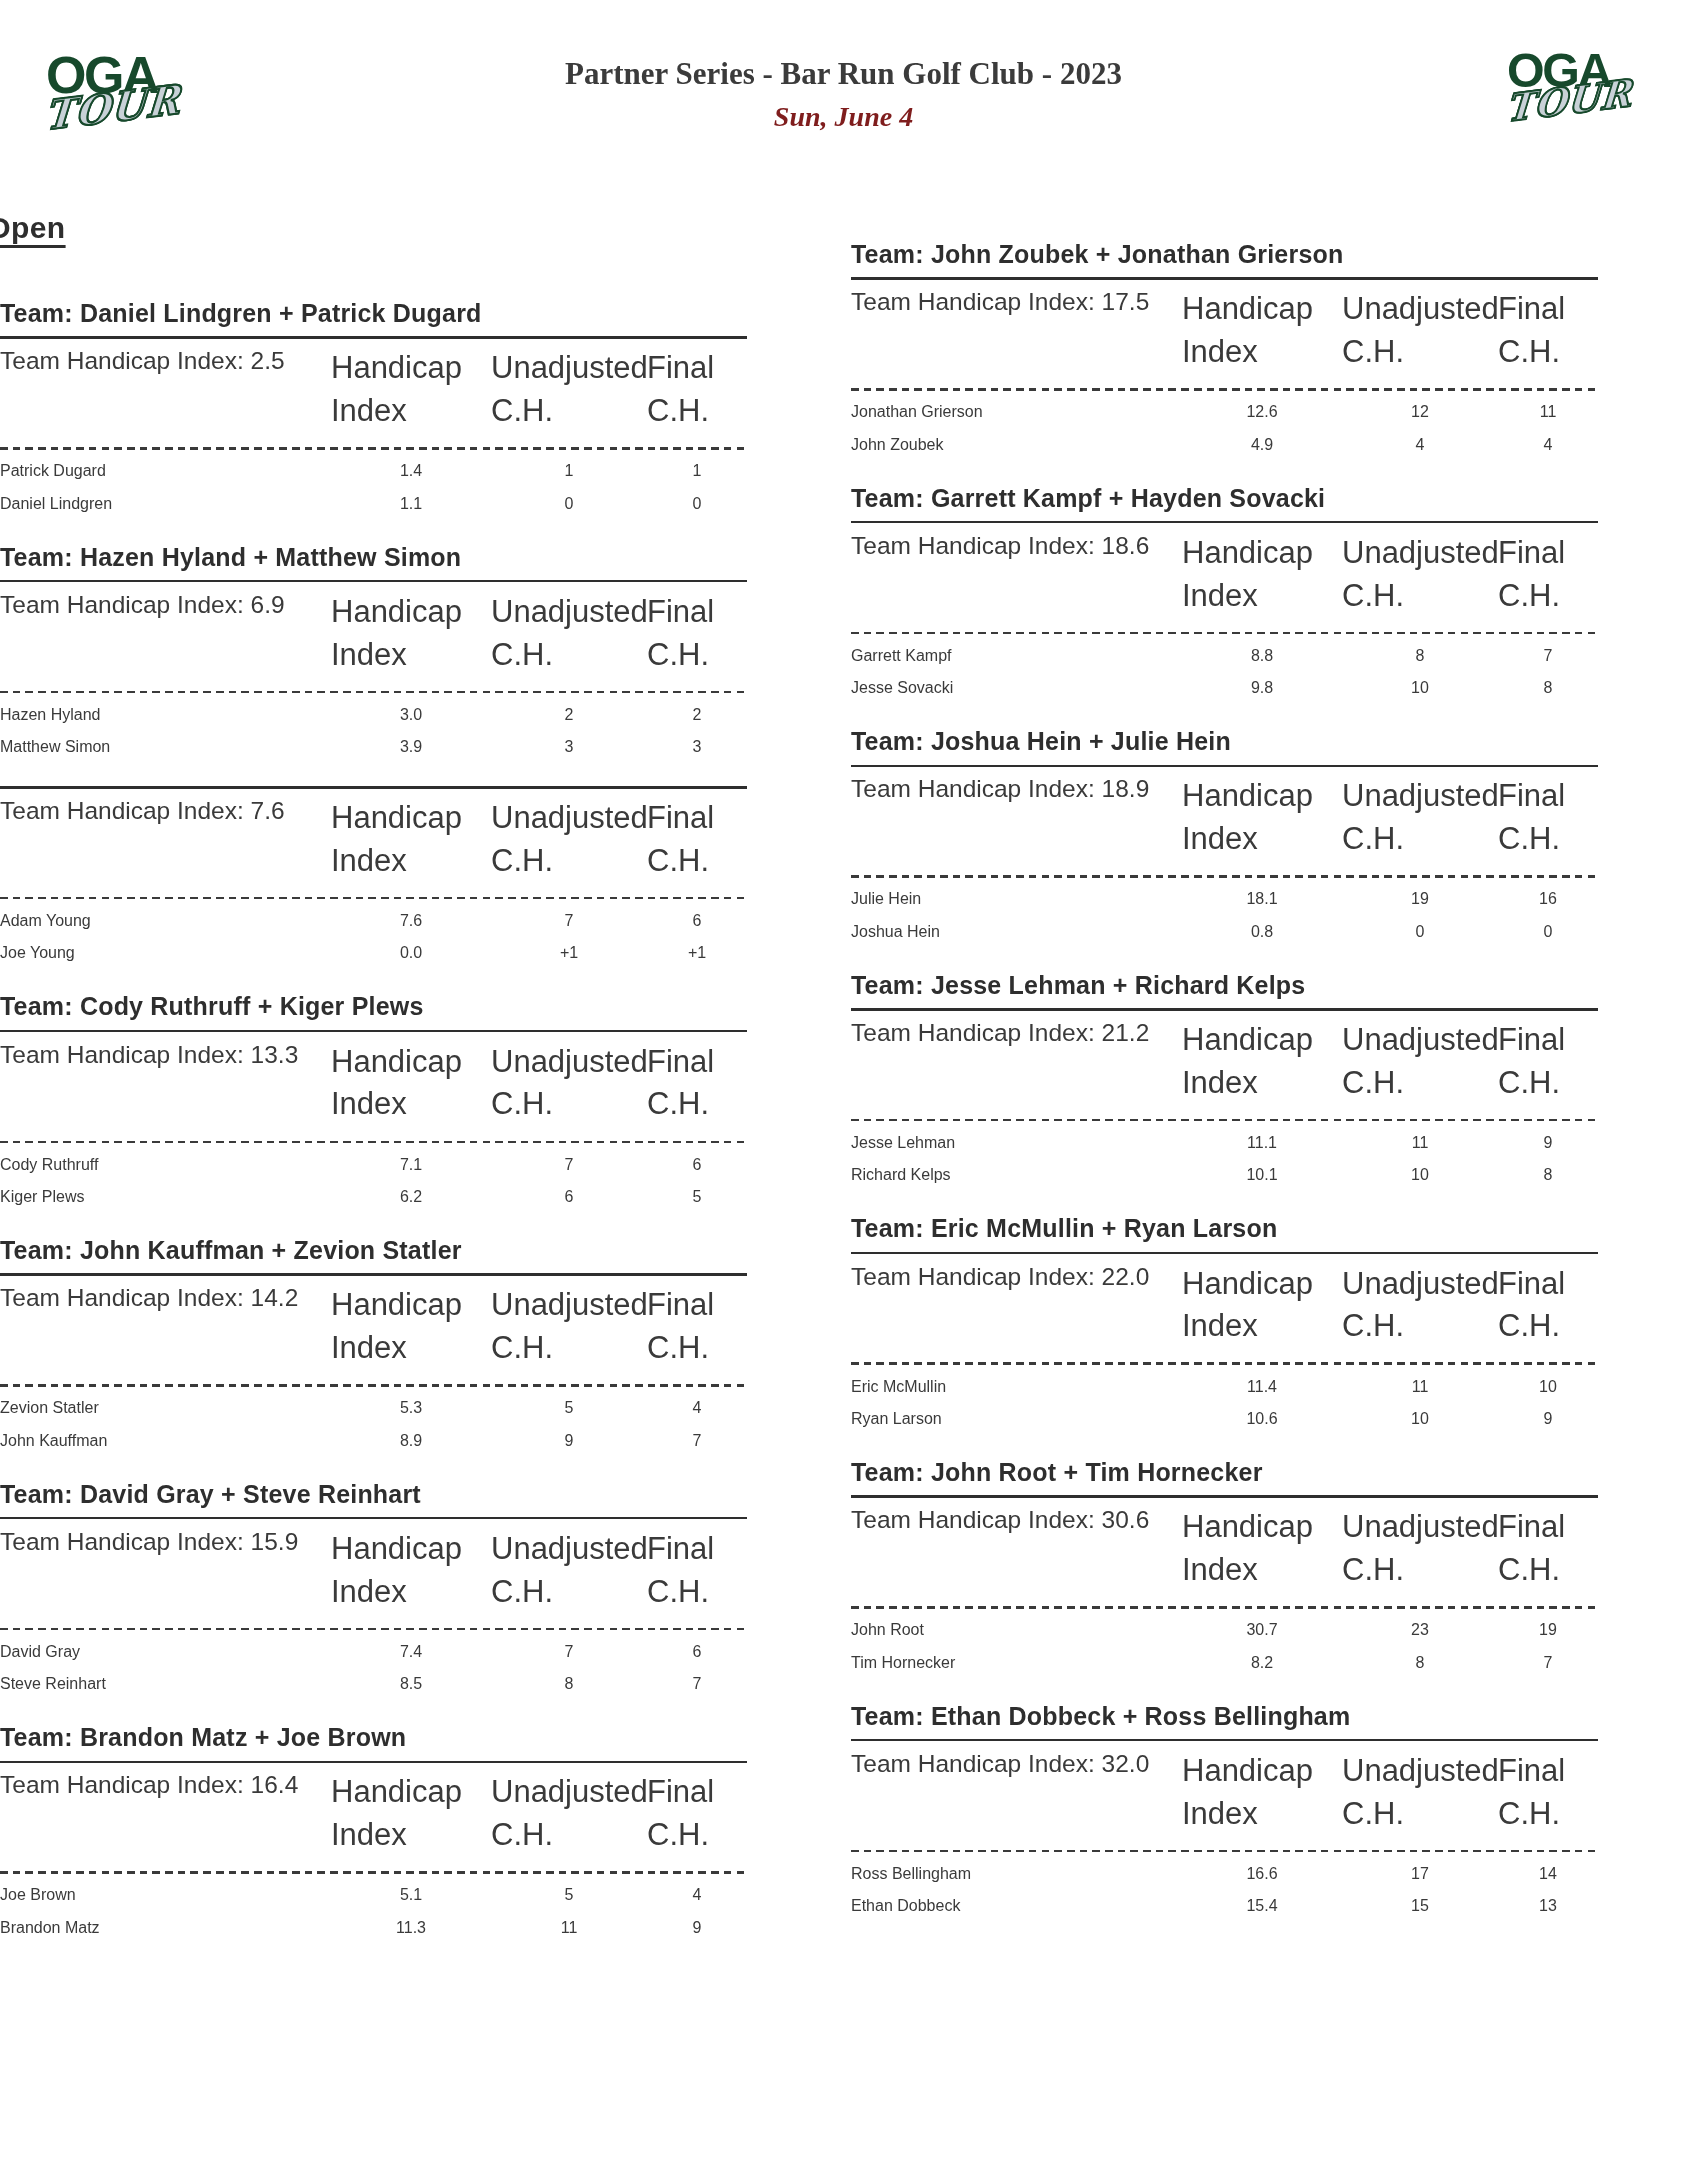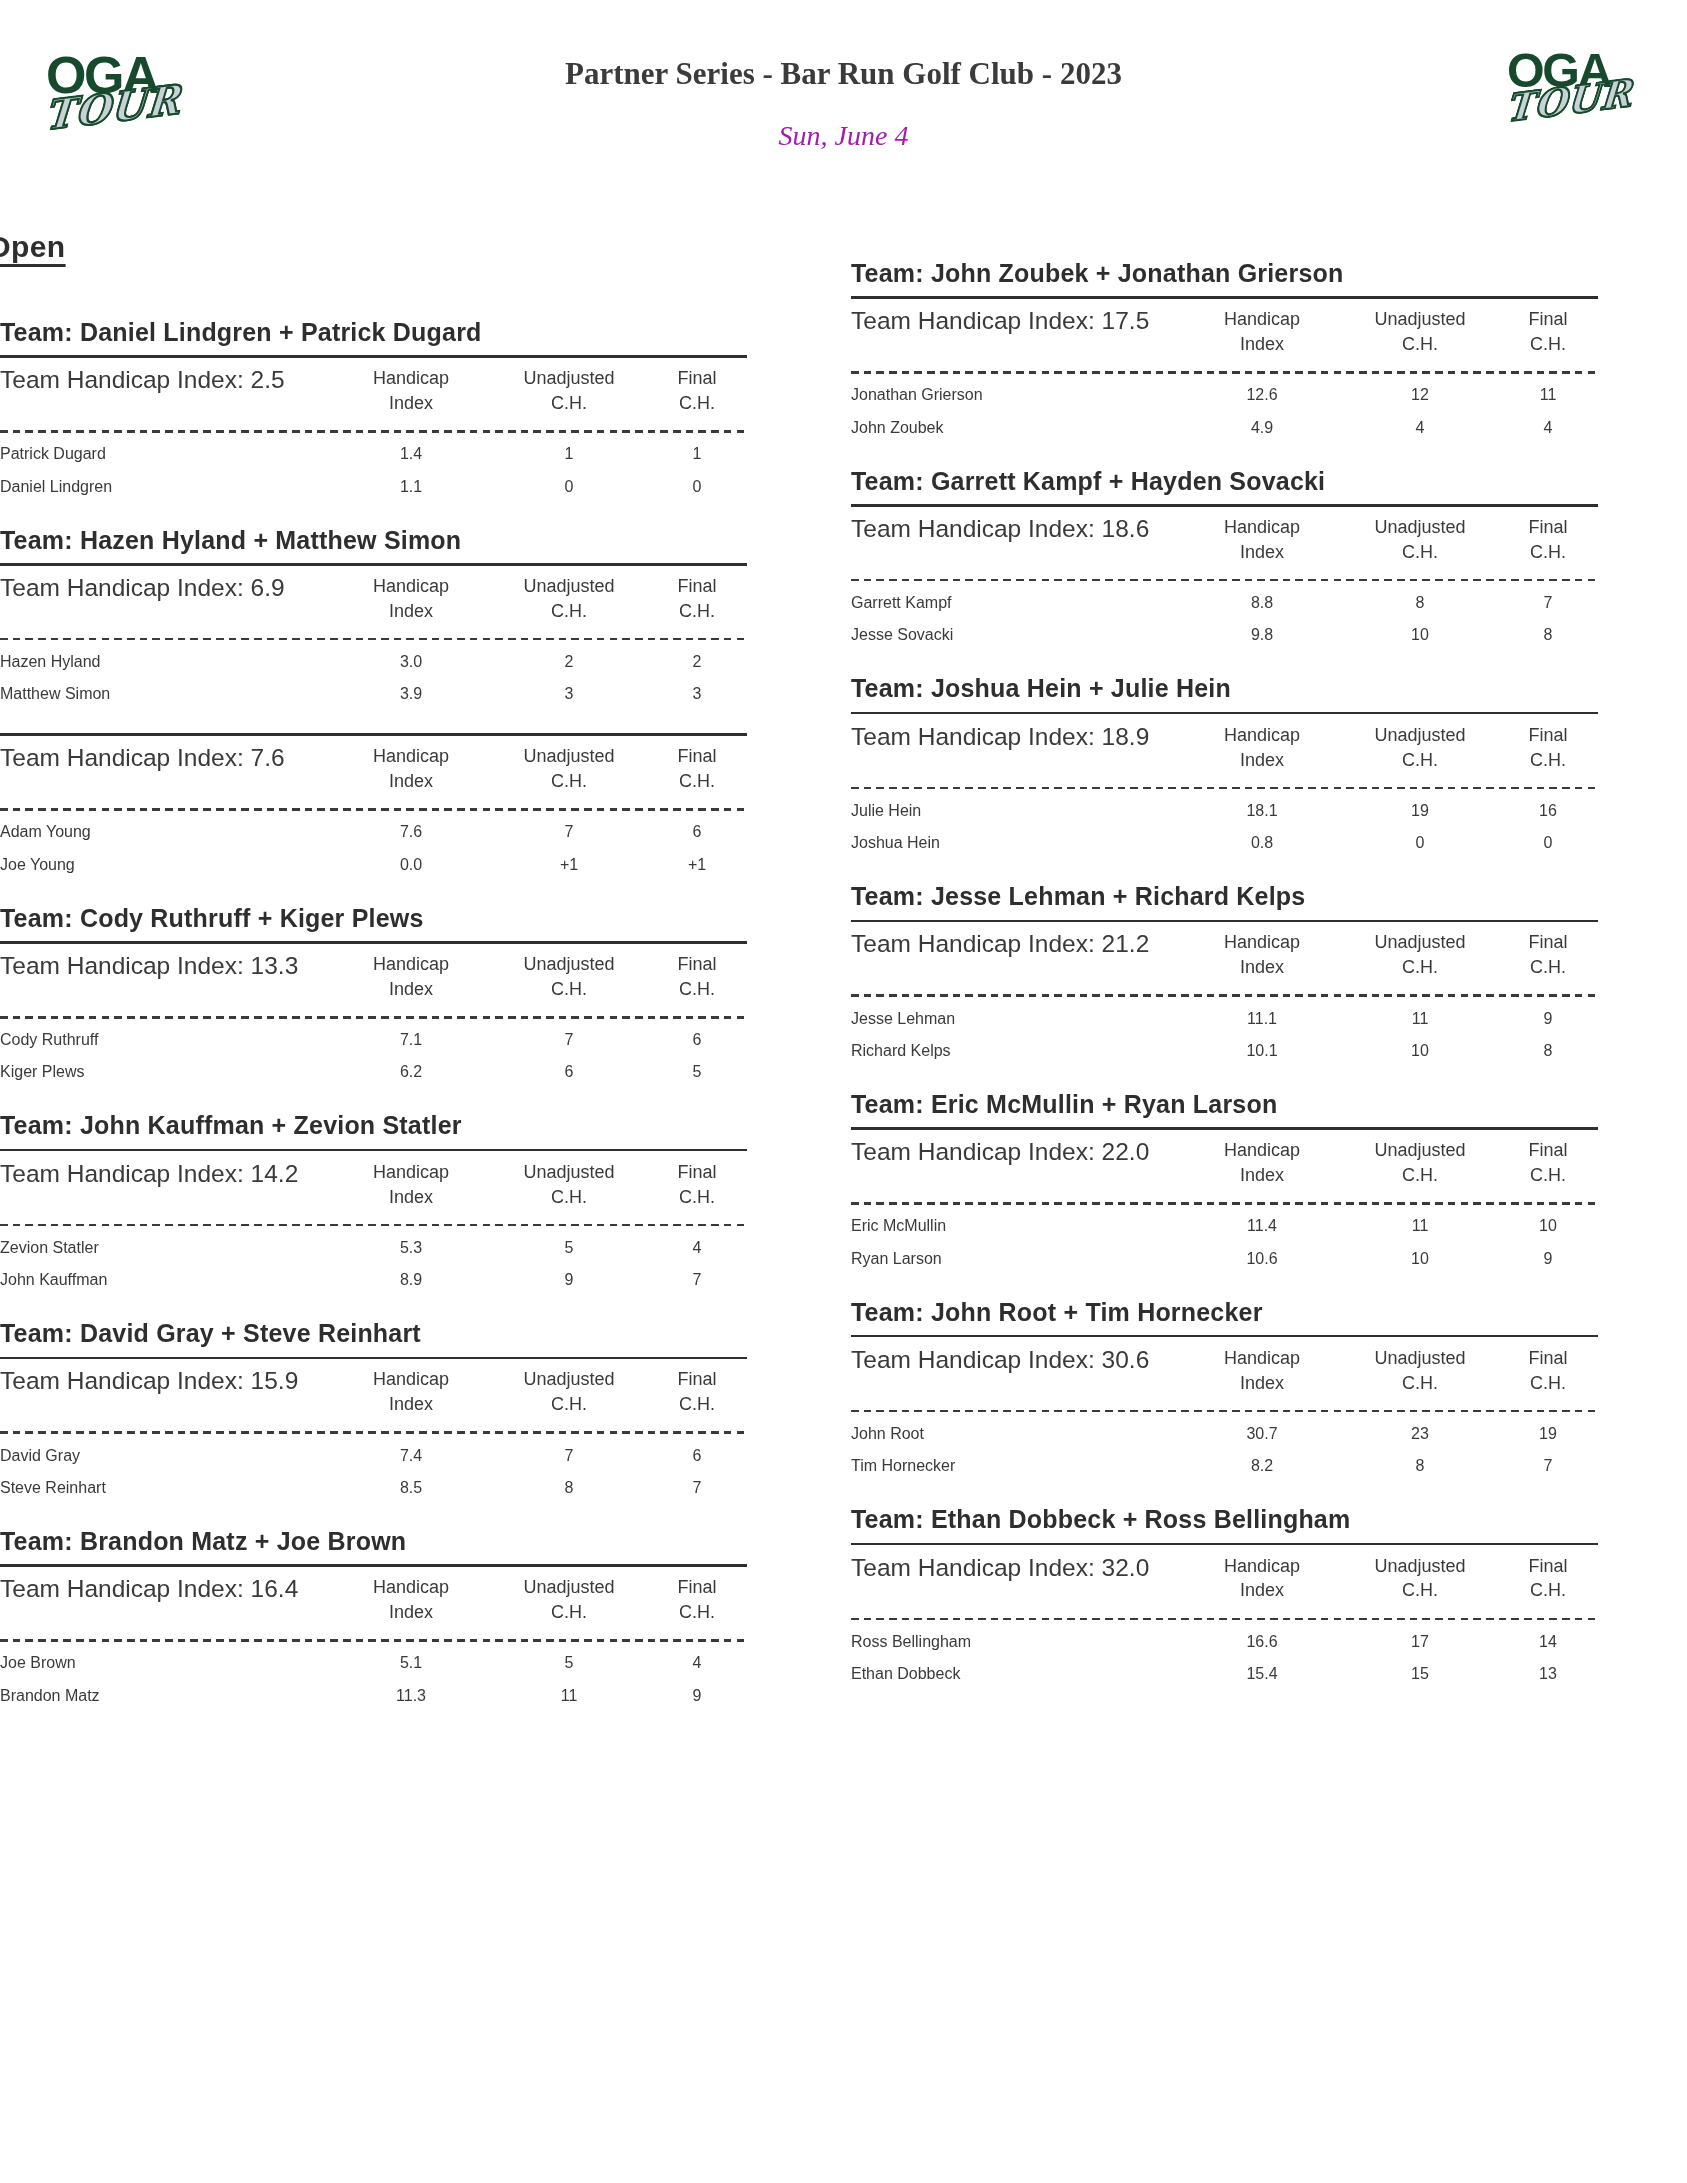--- a/index.html
+++ b/index.html
@@ -29,41 +29,41 @@
     color: #c8d1d7;
     -webkit-text-stroke: 2.1px #17492c;
     text-shadow: 0.8px 0.8px 0 #17492c, -0.8px -0.8px 0 #17492c, 0.8px -0.8px 0 #17492c, -0.8px 0.8px 0 #17492c;
     transform: rotate(-7deg) skewX(-14deg);
     margin-top: -11.8px; margin-left: 1.7px;
     letter-spacing: 0.8px;
   }
 
   .header-title { text-align: center; padding-top: 56px; font-family: "Liberation Serif", serif; }
   .doc-title { font-size: 31px; font-weight: bold; color: #3b3b3b; }
-  .doc-date  { font-size: 28px; font-weight: normal; font-style: italic; color: #a21caf; margin-top: 28px; }
+  .doc-date  { font-size: 28px; font-weight: bold; font-style: italic; color: #7f1d1d; margin-top: 9px; }
 
   
   .content { display: flex; margin-top: 78px; gap: 59px; }
   .col { width: 747px; }
   .col-right { margin-top: 29px; margin-left: 45px; }
 
   .open-heading {
     font-size: 30px; font-weight: bold; color: #2e2e2e;
     text-decoration: underline; text-underline-offset: 6.7px; text-decoration-thickness: 2.5px;
     margin: 0 0 54px -12.7px; letter-spacing: 0.4px;
   }
 
   
   .team { margin-bottom: 30px; }
   .team-title { font-size: 25px; font-weight: bold; color: #2e2e2e; margin-bottom: 8.4px; letter-spacing: 0.2px; }
   .solid-rule { height: 2.5px; background: #2e2e2e; margin-bottom: 8.4px; }
 
   .grid4 { display: grid; grid-template-columns: 1fr 160px 156px 100px; align-items: start; }
   .thi-cell { font-size: 24.5px; white-space: nowrap; }
-  .col-head { font-size: 18px; text-align: center; line-height: 1.38; }
+  .col-head { font-size: 31px; line-height: 1.38; }
   .col-head span { display: block; }
 
   .dashed-rule {
     height: 2.5px; margin: 14.3px 0 12.7px;
     background: repeating-linear-gradient(90deg, #3a3a3a 0 7.6px, transparent 7.6px 12.7px);
   }
 
   .player-row { font-size: 16px; margin-bottom: 14.3px; }
   .player-row:last-child { margin-bottom: 0; }
   .player-name { white-space: nowrap; }

